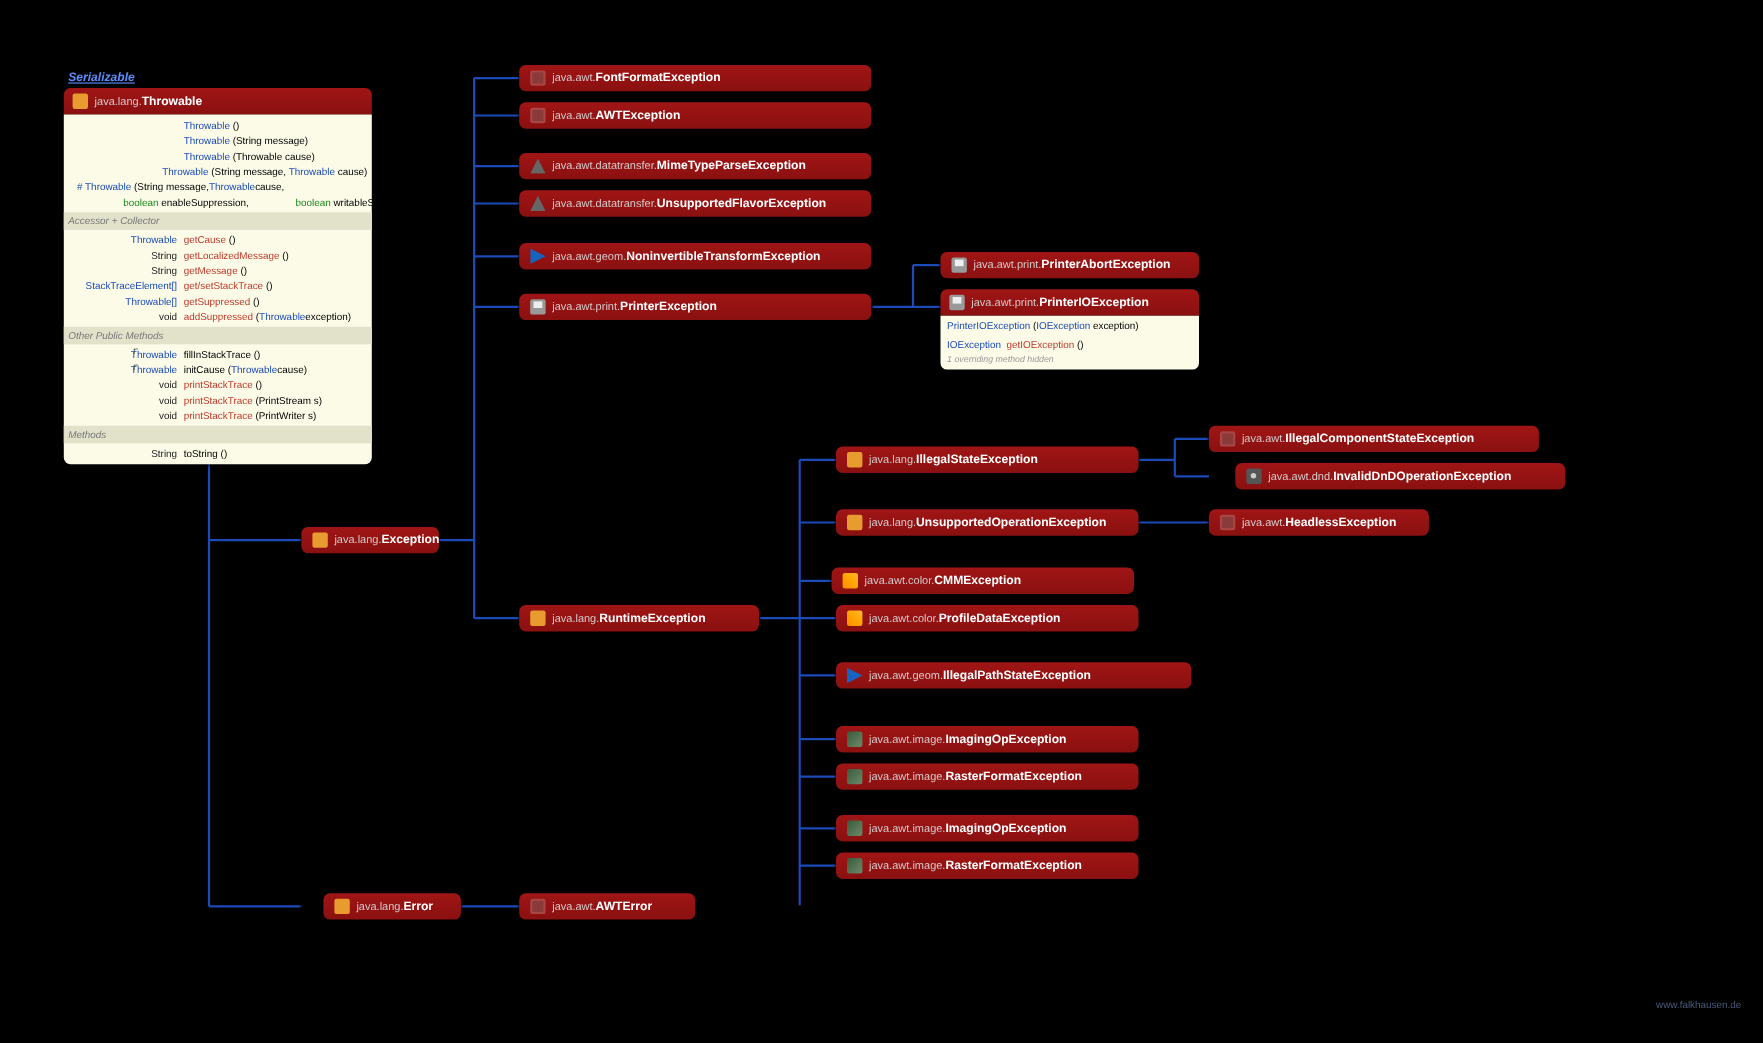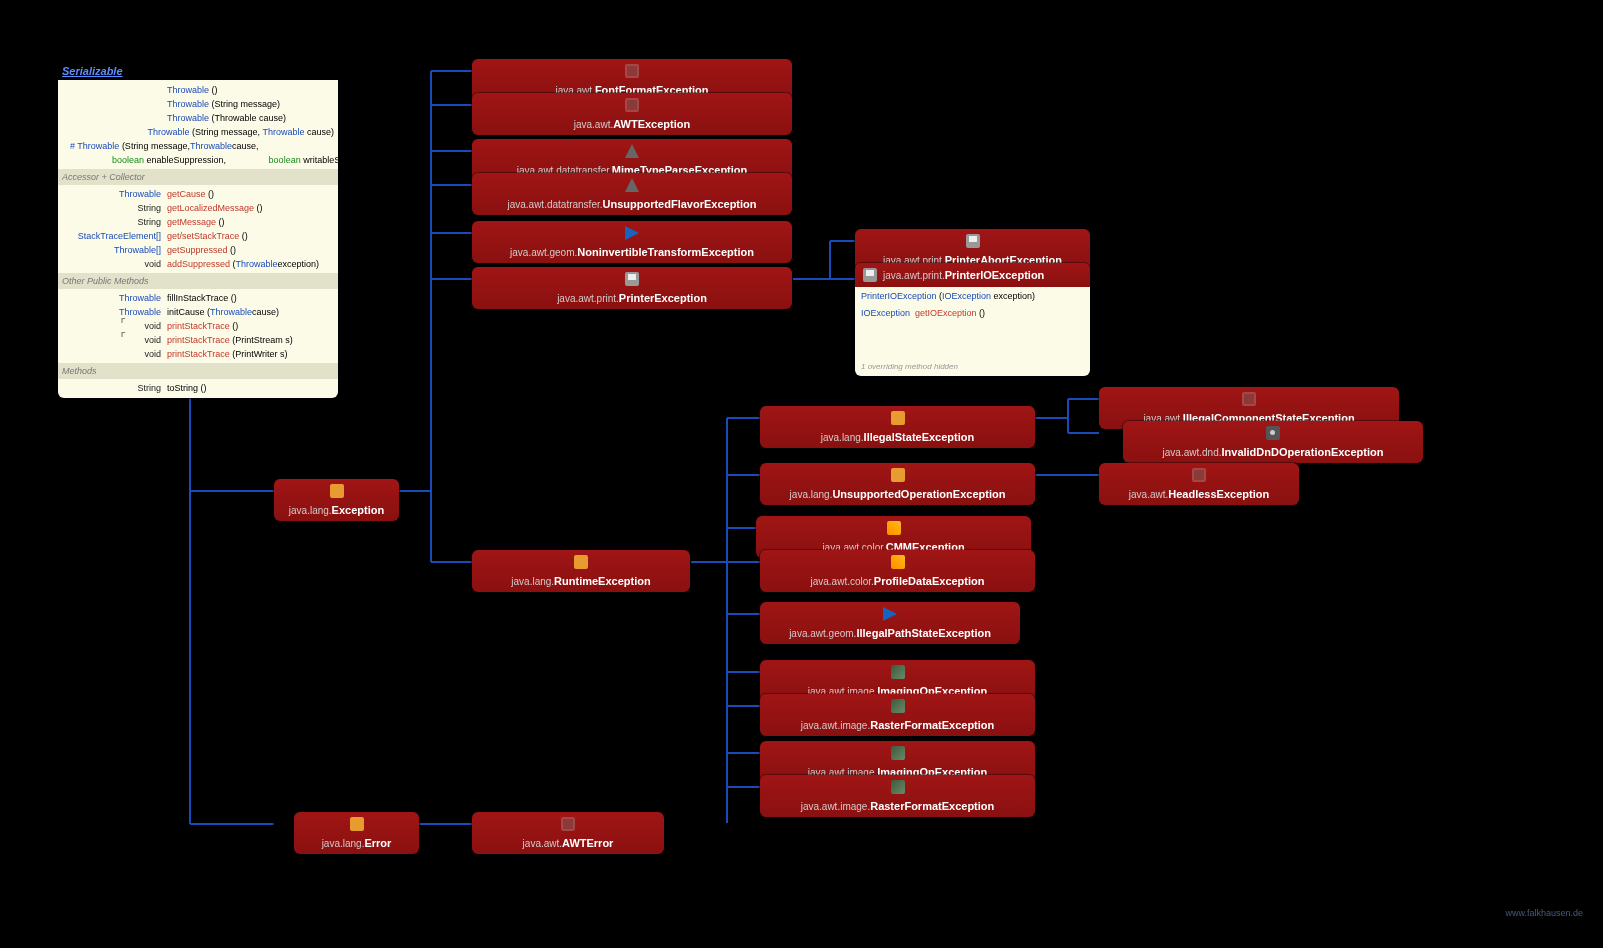--- a/index.html
+++ b/index.html
@@ -82,33 +82,33 @@
     padding-left: 4px;
   }
   .ret-type { width: 95px; text-align: right; margin-right: 6px; color: #1a4bb8; }
   .ret-void { color: #222; }
   .ret-string { color: #222; }
   .t-blue { color: #1a4bb8; }
   .t-red  { color: #c0392b; }
   .t-green{ color: #1a8a1a; padding-left: 40px; }
   .hanging-r { position: absolute; left: 62px; color: #555; font-family: monospace; font-size:9px; }
 
-  .small-box .class-header { padding: 5px 10px; border-radius: 6px; flex-direction: column; }
+  .small-box .class-header { padding: 5px 10px; border-radius: 6px; }
   .small-box { border-radius: 6px; }
 
   .printer-io-body {
     background: #fbfbe8;
     padding: 3px 6px;
     font-size: 9px;
     border-bottom-left-radius: 6px;
     border-bottom-right-radius: 6px;
     line-height: 13px;
   }
   .printer-io-body .row2 { margin-top:4px; }
-  .printer-io-body .italic-grey { color:#999; font-style: italic; font-size:8px;margin-top:40px; }
+  .printer-io-body .italic-grey { color:#999; font-style: italic; font-size:8px; }
 
   svg.connectors {
     position: absolute;
     top: 0; left: 0;
     width: 1603px; height: 948px;
     pointer-events: none;
   }
   svg.connectors line, svg.connectors path {
     stroke: #1a4bb8;
     stroke-width: 2;
@@ -169,20 +169,26 @@
   <line x1="1068" y1="399" x2="1068" y2="433"></line>
   <line x1="1068" y1="399" x2="1099" y2="399"></line>
   <line x1="1068" y1="433" x2="1099" y2="433"></line>
 
   <line x1="1035" y1="475" x2="1099" y2="475"></line>
 </svg>
 
 <div class="serializable-label">Serializable</div>
 
 <div class="class-box" style="top:80px; left:58px; width:280px;">
+  <div class="class-header square-bottom">
+    <span class="pkg-icon icon-cup"></span>
+    <span class="class-label">
+      <span class="class-pkg">java.lang.</span><span class="class-name">Throwable</span>
+    </span>
+  </div>
   <div class="detail-body">
     <div class="method-row">
         <span class="ret-type"> </span>
         <span><span class="t-blue">Throwable</span> <span>()</span></span>
       </div>
     <div class="method-row">
         <span class="ret-type"> </span>
         <span><span class="t-blue">Throwable</span> <span>(String message)</span></span>
       </div>
     <div class="method-row">
@@ -228,21 +234,21 @@
     </div>
 </div>
 
 <div class="class-box small-box" style="top:812px; left:274px; width:125px;padding-left:20px;">
   <div class="class-header">
       <span class="pkg-icon icon-cup"></span>
   <span class="class-label"><span class="class-pkg">java.lang.</span><span class="class-name">Error</span></span>
     </div>
 </div>
 
-<div class="class-box small-box" style="top:812px; left:472px; width:192px;text-align:center;">
+<div class="class-box small-box" style="top:812px; left:472px; width:160px;text-align:center;">
   <div class="class-header">
       <span class="pkg-icon icon-awt"></span>
   <span class="class-label"><span class="class-pkg">java.awt.</span><span class="class-name">AWTError</span></span>
     </div>
 </div>
 
 <div class="class-box small-box" style="top:59px; left:472px; width:320px;">
   <div class="class-header">
       <span class="pkg-icon icon-awt"></span>
   <span class="class-label"><span class="class-pkg">java.awt.</span><span class="class-name">FontFormatException</span></span>
@@ -320,21 +326,21 @@
       <span class="pkg-icon icon-color"></span>
   <span class="class-label"><span class="class-pkg">java.awt.color.</span><span class="class-name">CMMException</span></span>
     </div>
 </div>
 <div class="class-box small-box" style="top:550px; left:760px; width:275px;">
   <div class="class-header">
       <span class="pkg-icon icon-color"></span>
   <span class="class-label"><span class="class-pkg">java.awt.color.</span><span class="class-name">ProfileDataException</span></span>
     </div>
 </div>
-<div class="class-box small-box" style="top:602px; left:760px; width:260px;">
+<div class="class-box small-box" style="top:602px; left:760px; width:323px;">
   <div class="class-header">
       <span class="pkg-icon icon-geom"></span>
   <span class="class-label"><span class="class-pkg">java.awt.geom.</span><span class="class-name">IllegalPathStateException</span></span>
     </div>
 </div>
 <div class="class-box small-box" style="top:660px; left:760px; width:275px;">
   <div class="class-header">
       <span class="pkg-icon icon-image"></span>
   <span class="class-label"><span class="class-pkg">java.awt.image.</span><span class="class-name">ImagingOpException</span></span>
     </div>

